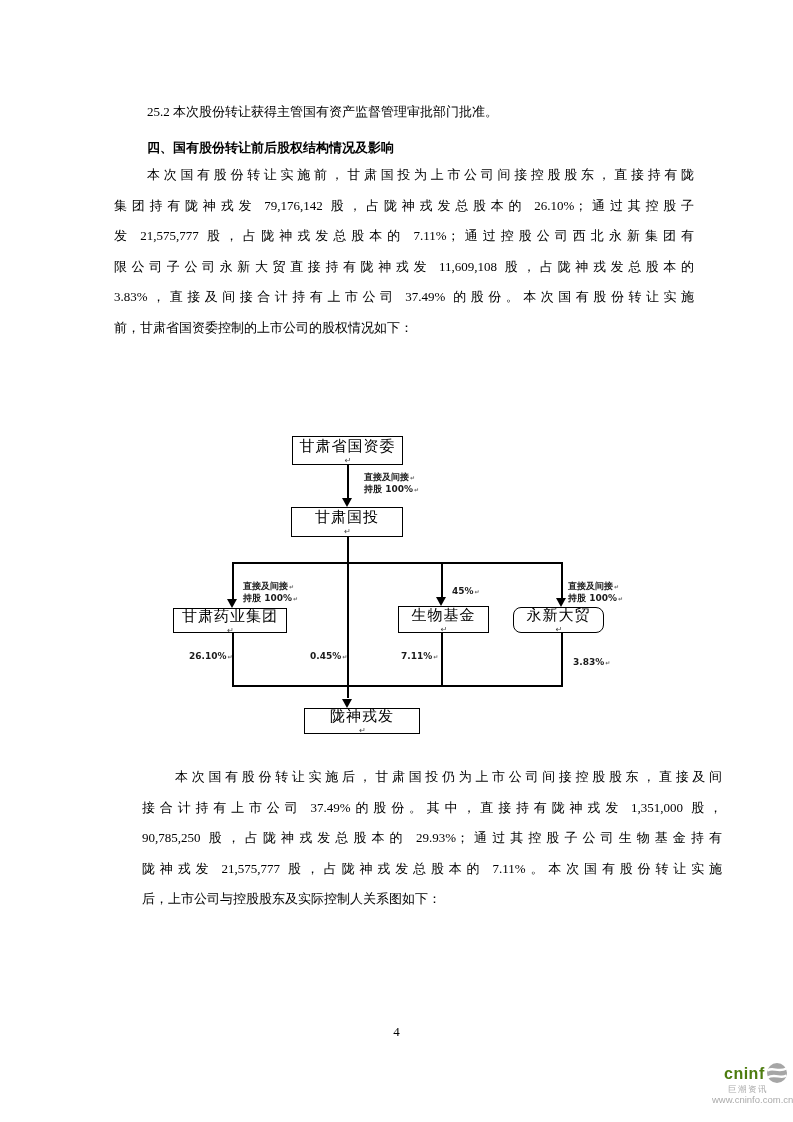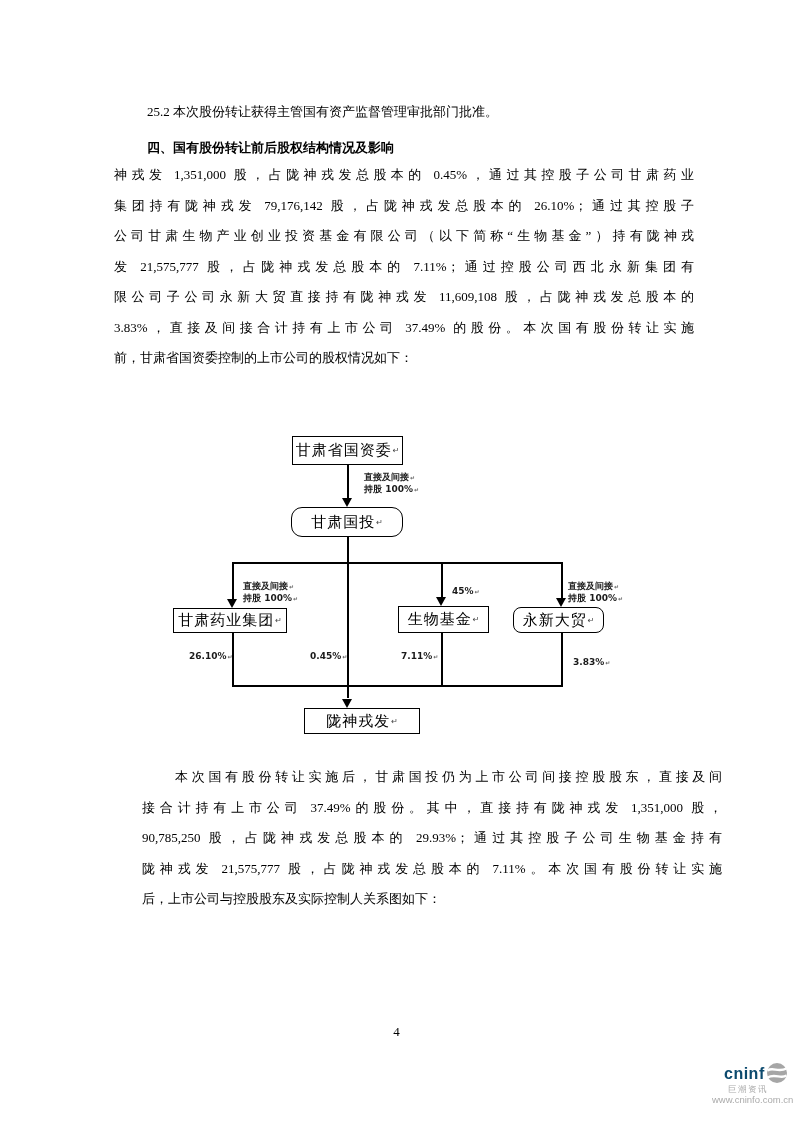--- a/index.html
+++ b/index.html
@@ -13,21 +13,21 @@
   .textblock { position:absolute; left:114px; width:580px; }
   .tl { height:30.5px; line-height:30.5px; font-size:13px; overflow:hidden; white-space:nowrap; }
   .fill { white-space:normal; text-align:justify; text-align-last:justify; }
   .ind { text-indent:33px; }
   .bold { font-weight:bold; }
   
   .diagram { position:absolute; left:160px; top:430px; width:480px; height:315px; }
   .dbox {
     position:absolute; border:1.5px solid #000; background:#fff;
     display:flex; align-items:center; justify-content:center;
-    font-size:15px; letter-spacing:1px; white-space:nowrap;
+    font-size:15px; letter-spacing:1px; white-space:nowrap;flex-direction:column;
   }
   .rm { font-family:"DejaVu Sans",sans-serif; font-size:8px; color:#444; letter-spacing:0; margin-left:1px; }
   .vline, .hline { position:absolute; background:#000; }
   .vline { width:1.5px; }
   .hline { height:1.5px; }
   .arrow-down {
     position:absolute; width:0; height:0;
     border-left:5.5px solid transparent; border-right:5.5px solid transparent;
     border-top:9px solid #000;
   }
@@ -35,21 +35,21 @@
     position:absolute; font-family:"DejaVu Sans","Liberation Sans",sans-serif;
     font-weight:bold; font-size:9px; line-height:11.5px; color:#1a1a1a; white-space:nowrap;
   }
   .elabel .rm { font-size:6px; color:#666; }
   
   .pagenum { position:absolute; left:0; right:0; top:1024px; text-align:center; font-size:13px; }
   .logo { position:absolute; left:700px; top:1060px; width:93px; height:58px; }
   .logo-name {
     position:absolute; left:24px; top:5px;
     font-family:"Liberation Sans","DejaVu Sans",sans-serif;
-    font-weight:bold; font-size:16px; letter-spacing:0.5px; color:#0c4a6e;
+    font-weight:bold; font-size:16px; letter-spacing:0.5px; color:#4d7c0f;
   }
   .logo-icon { position:absolute; left:65px; top:1px; }
   .logo-sub {
     position:absolute; left:28px; top:24px;
     font-size:8.5px; letter-spacing:1.5px; color:#aaaaaa; white-space:nowrap;
   }
   .logo-url {
     position:absolute; left:12px; top:34px;
     font-family:"Liberation Sans","DejaVu Sans",sans-serif;
     font-size:9.5px; color:#ababab; white-space:nowrap;
@@ -62,44 +62,43 @@
 
   <div class="textblock" style="top:97px;">
     <div class="tl ind">25.2 本次股份转让获得主管国有资产监督管理审批部门批准。</div>
   </div>
 
   <div class="textblock" style="top:126px;margin-top:7px;">
     <div class="tl ind bold">四、国有股份转让前后股权结构情况及影响</div>
   </div>
 
   <div class="textblock" style="top:160px;">
-    <div class="tl fill">神戎发 1,351,000 股，占陇神戎发总股本的 0.45%，通过其控股子公司甘肃药业</div>
+    <div class="tl fill ind">本次国有股份转让实施前，甘肃国投为上市公司间接控股股东，直接持有陇</div>
     <div class="tl fill">集团持有陇神戎发 79,176,142 股，占陇神戎发总股本的 26.10%；通过其控股子</div>
-    <div class="tl fill">公司甘肃生物产业创业投资基金有限公司（以下简称“生物基金”）持有陇神戎</div>
     <div class="tl fill">发 21,575,777 股，占陇神戎发总股本的 7.11%；通过控股公司西北永新集团有</div>
     <div class="tl fill">限公司子公司永新大贸直接持有陇神戎发 11,609,108 股，占陇神戎发总股本的</div>
     <div class="tl fill">3.83%，直接及间接合计持有上市公司 37.49% 的股份。本次国有股份转让实施</div>
     <div class="tl">前，甘肃省国资委控制的上市公司的股权情况如下：</div>
   </div>
 
   <div class="diagram">
 
     <div class="dbox" style="left:132px; top:6px; width:111px; height:29px;">
       <span>甘肃省国资委</span>
         <span class="rm">↵</span>
     </div>
 
     <div class="vline" style="left:187px; top:35px; height:33px;"></div>
     <div class="arrow-down" style="left:182px; top:68px;"></div>
     <div class="elabel" style="left:204px; top:42px;">
       <div><span>直接及间接</span><span class="rm">↵</span></div>
       <div><span>持股 100%</span><span class="rm">↵</span></div>
     </div>
 
-    <div class="dbox" style="left:131px; top:77px; width:112px; height:30px;border-radius:11px;">
+    <div class="dbox" style="left:131px; top:77px; width:112px; height:30px;">
       <span>甘肃国投</span>
         <span class="rm">↵</span>
     </div>
 
     <div class="vline" style="left:187px; top:107px; height:161px; width:2px;"></div>
 
     <div class="hline" style="left:72px; top:132px; width:330.5px;"></div>
 
     <div class="vline" style="left:72px; top:133px; height:36px;"></div>
     <div class="arrow-down" style="left:67px; top:169px;"></div>

